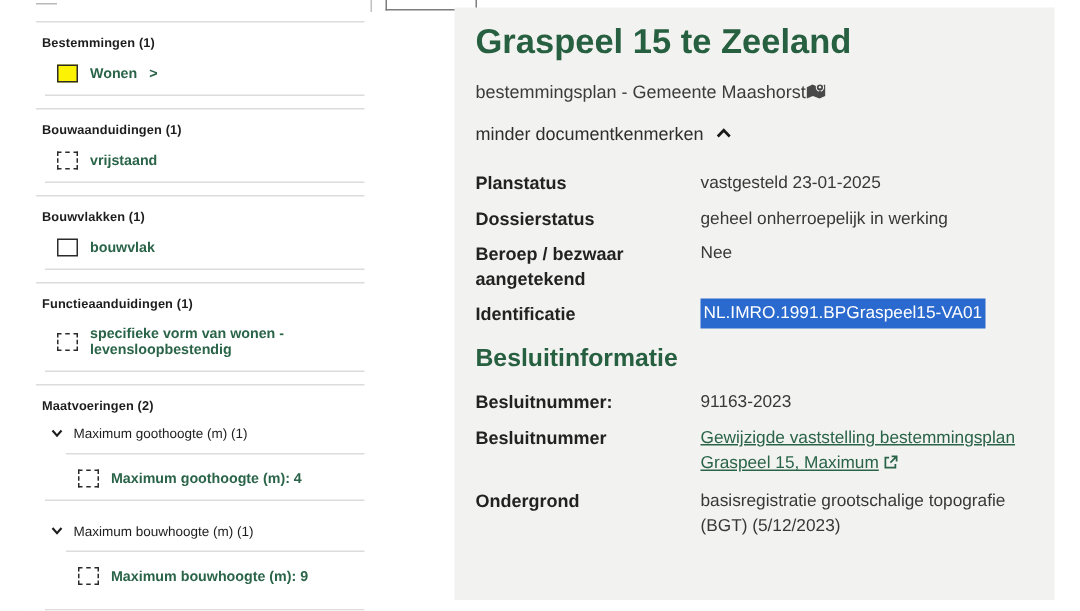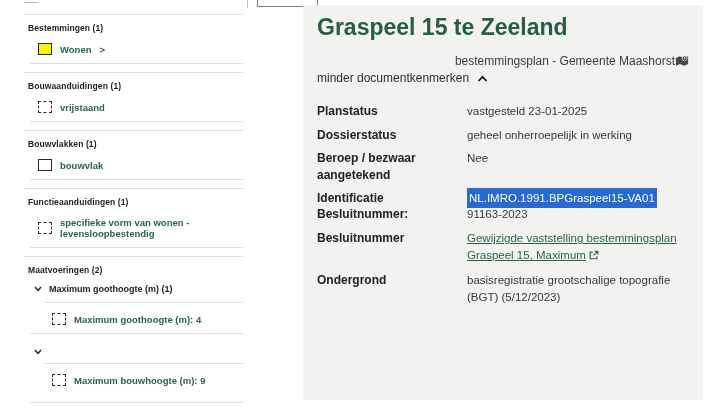--- a/index.html
+++ b/index.html
@@ -16,33 +16,33 @@
   .sb-divider.sub { margin-left:30px; }
   .sb-header { margin:8px 0 0 14px; font-size:8.5px; font-weight:700; color:#1d1d1d; letter-spacing:.1px; }
   .sb-item { display:flex; align-items:center; margin:10px 0 8px 24px; gap:8px; }
   .sb-item.deep { margin-left:38px; }
   .swatch { width:14px; height:12px; flex:0 0 auto; background:#fff; border:1px solid #2b2b2b; }
   .swatch.yellow { background:#fbf303; }
   .swatch.dashed { border:1px dashed #2b2b2b; }
   .sb-item-label { font-size:9.5px; font-weight:700; color:#2a6448; }
   .sb-chevron-right { color:#2a6448; font-size:9.5px; font-weight:700; }
   .sb-subheader { display:flex; align-items:center; gap:7px; margin:9px 0 8px 20px; }
-  .sb-subheader-label { font-size:9px; font-weight:700; color:#1d1d1d; }
+  .sb-subheader-label { font-size:9px; font-weight:400; color:#1d1d1d; }
   .chev-down svg { display:block; } .gap6 { height:6px; } .gap8 { height:8px; }
 
   
   .top-cutoff-box { position:absolute; left:257px; top:0; width:61px; height:7px;
     background:#fff; border:1px solid #7d7d7d; border-top:none; }
   .top-cutoff-tick { position:absolute; left:247px; top:0; width:1px; height:8px; background:#c0c0c0; }
 
   
   .panel { position:absolute; left:303px; top:5px; width:400px; height:395px;
     background:#f2f2f0; padding:9px 14px 10px 14px; }
   .panel h1 { font-size:23px; font-weight:700; color:#275f41; margin-bottom:13px; }
-  .subtitle-row { display:flex; align-items:center; justify-content:flex-end; margin-bottom:1px; }
+  .subtitle-row { display:flex; align-items:center; justify-content:flex-start; margin-bottom:12px; }
   .subtitle { font-size:12px; color:#3c3c3c; }
   .map-btn { background:none; border:none; padding:0; cursor:pointer; line-height:0; }
   .toggle-row { display:flex; align-items:center; gap:8px; margin-bottom:16px; cursor:pointer; }
   .toggle-label { font-size:12px; color:#2e2e2e; }
   .kv { display:grid; grid-template-columns:148px 1fr; column-gap:2px; row-gap:7px; }
   .kv .label { font-size:12px; font-weight:700; color:#222; line-height:1.35; }
   .kv .value { font-size:11.5px; color:#383838; line-height:1.45; }
   .value .selected { background:#2a6ace; color:#fff; padding:4px 2px; }
   .panel h2 { font-size:16.5px; font-weight:700; color:#275f41; margin:13px 0 11px 0; }
   .doc-link { font-size:11.5px; color:#2a6448; text-decoration:underline; line-height:1.5; display:inline; }
@@ -113,20 +113,21 @@
     </div>
     <div class="sb-divider indent"></div>
     <div class="gap6"></div>
 
     <div class="sb-subheader">
       <span class="chev-down">
         <svg width="8" height="6" viewBox="0 0 8 6">
             <polyline points="1,1 4,4.5 7,1" fill="none" stroke="#1d1d1d" stroke-width="1.4"></polyline>
           </svg>
       </span>
+      <span class="sb-subheader-label">Maximum bouwhoogte (m) (1)</span>
     </div>
     <div class="sb-divider sub"></div>
     <div class="sb-item deep">
       <span class="swatch dashed"></span>
       <span class="sb-item-label">Maximum bouwhoogte (m): 9</span>
     </div>
     <div class="gap8"></div>
     <div class="sb-divider indent"></div>
   </aside>
 
@@ -169,20 +170,21 @@
 
       <div class="label">Beroep / bezwaar aangetekend</div>
       <div class="value">Nee</div>
 
       <div class="label">Identificatie</div>
       <div class="value">
         <span class="selected">NL.IMRO.1991.BPGraspeel15-VA01</span>
       </div>
     </div>
 
+    <h2>Besluitinformatie</h2>
 
     <div class="kv">
       <div class="label">Besluitnummer:</div>
       <div class="value">91163-2023</div>
 
       <div class="label">Besluitnummer</div>
       <div class="value">
         <span class="link-stack">
           <a class="doc-link" href="#"><span>Gewijzigde vaststelling bestemmingsplan Graspeel 15, Maximum</span></a><span class="ext-icon"><svg width="10" height="10" viewBox="0 0 12 12">
                 <path d="M4.5 2.5 H1.5 V10.5 H9.5 V7.5" fill="none" stroke="#2a6448" stroke-width="1.4"></path>

